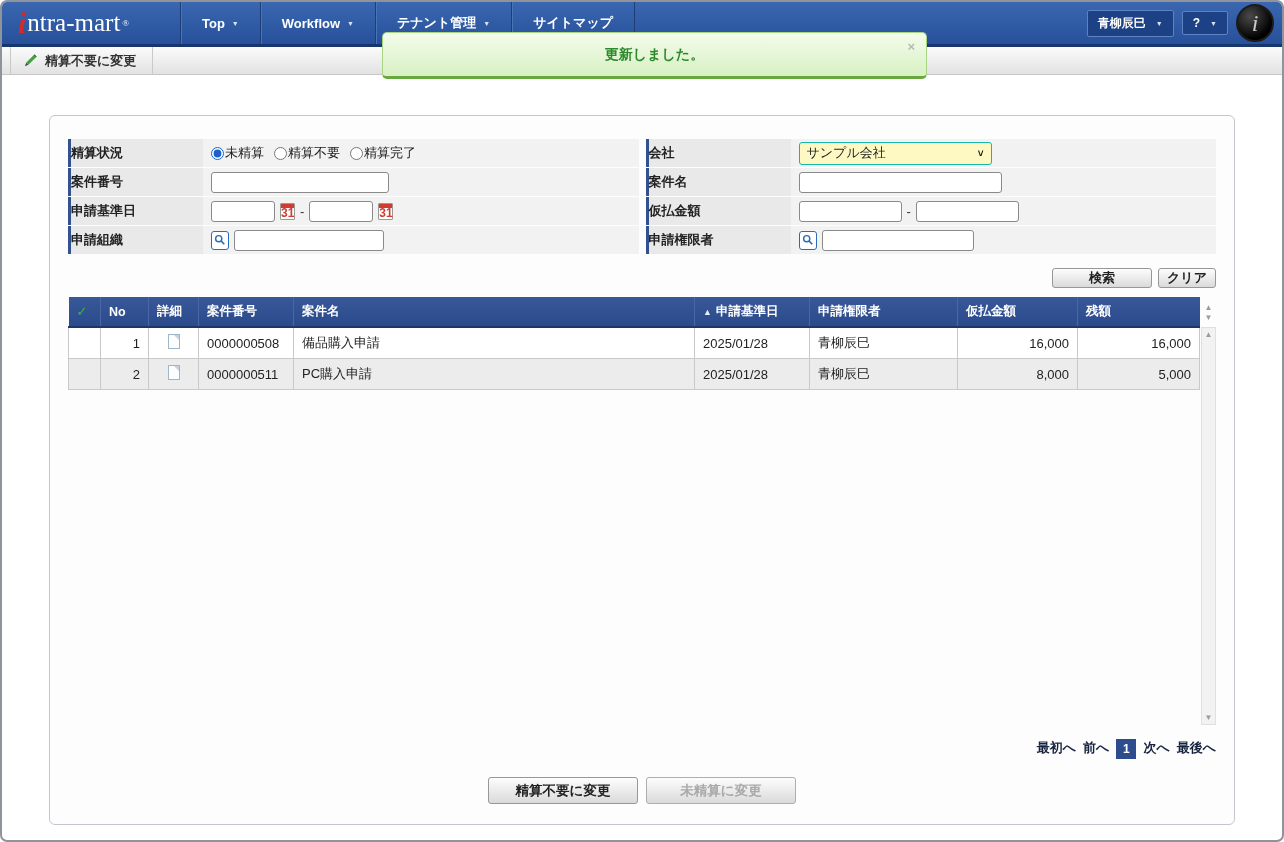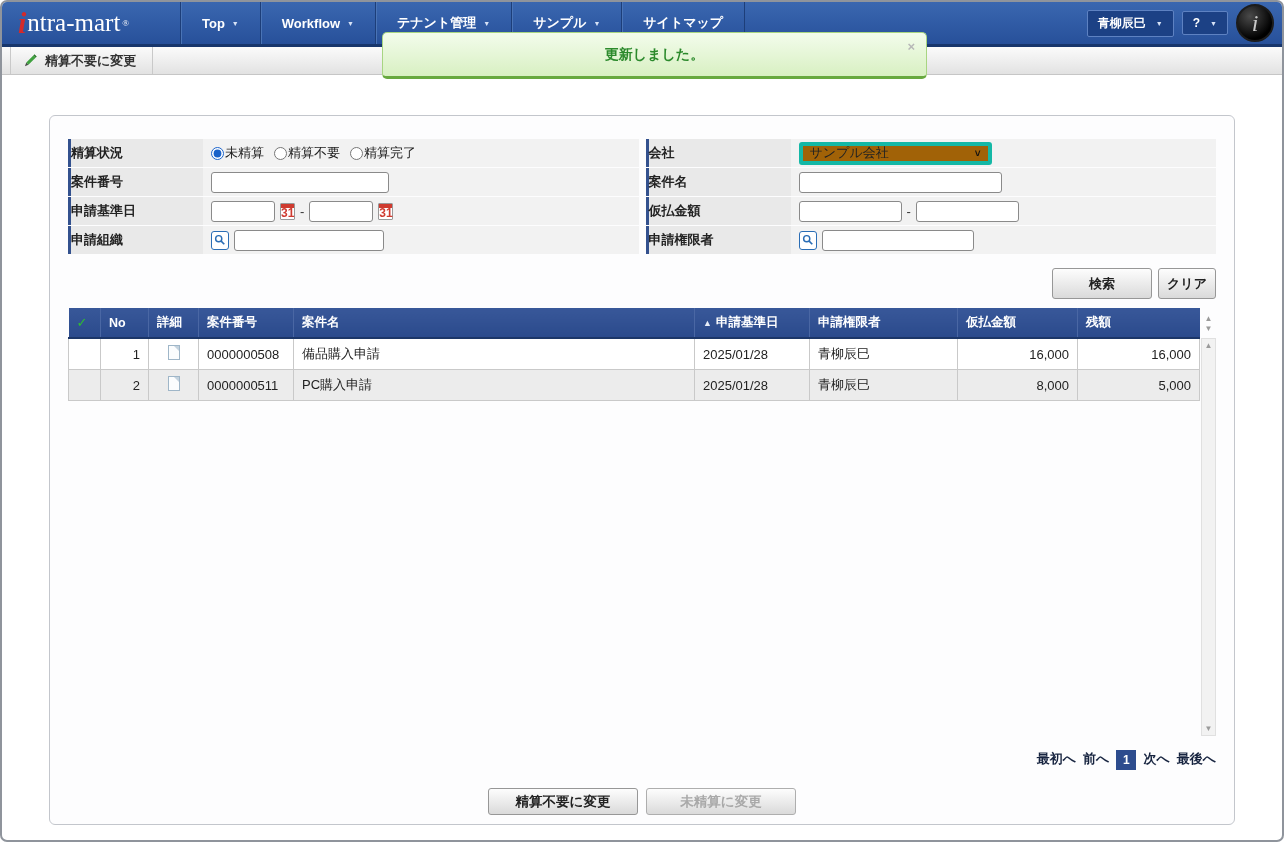--- a/index.html
+++ b/index.html
@@ -64,36 +64,36 @@
   .form-field { flex:1; background:#f2f2f2; display:flex; align-items:center;
                 padding-left:8px; gap:5px; font-size:13px; color:#222; }
   .ipt { height:21px; border:1px solid #8a8a8a; border-radius:3px; background:#fff;
          font-size:12px; padding:0 4px; font-family:inherit; }
   .ipt.w-caseno { width:178px; } .ipt.w-casename { width:203px; }
   .ipt.w-date { width:64px; } .ipt.w-amount { width:103px; }
   .ipt.w-org { width:150px; } .ipt.w-auth { width:152px; }
   .radio-group { display:flex; align-items:center; gap:4px; }
   .radio-group label { display:flex; align-items:center; gap:1px; margin-right:6px; }
   .radio-group input { accent-color:#1a62c9; width:13px; height:13px; }
-  .sel { width:193px; height:23px; border:4px solid #14b8a6; border-radius:3px; background:#a16207;
+  .sel { width:193px; height:23px; border:1px solid #14b8a6; border-radius:3px; background:#fef9c3;
          display:flex; align-items:center; justify-content:space-between; padding:0 7px;
          font-size:13px; cursor:pointer; }
   .sel .sel-caret { font-size:10px; font-weight:bold; color:#111; }
   .dash { color:#333; }
   .cal { width:15px; height:17px; border:1px solid #999; background:#fff; display:flex;
          flex-direction:column; cursor:pointer; border-radius:1px; }
   .cal-top { height:4px; background:#cf3b30; }
   .cal-num { flex:1; font-size:12px; font-weight:bold; color:#cf3b30; text-align:center; line-height:11px; }
   .mag { width:18px; height:19px; border:1px solid #2a6db5; border-radius:3px; background:#fff;
          display:flex; align-items:center; justify-content:center; cursor:pointer; }
 
   
   .actions-row { display:flex; justify-content:flex-end; gap:6px; margin-top:13px; margin-bottom:9px; }
   .btn { background:linear-gradient(#fdfdfd,#dadada); border:1px solid #979797; border-radius:3px;
-         height:31px; font-size:13px; font-weight:bold; color:#222; cursor:pointer;
+         height:20px; font-size:13px; font-weight:bold; color:#222; cursor:pointer;
          display:flex; align-items:center; justify-content:center; font-family:inherit; }
   .btn-search { width:100px; } .btn-clear { width:58px; }
 
   
   .table-zone { position:relative; padding-right:16px; height:428px; }
   table.tbl { width:100%; border-collapse:collapse; table-layout:fixed; }
   .tbl th { background:linear-gradient(#385899,#2b4a8c); color:#fff; font-size:12.5px;
             text-align:left; font-weight:bold; padding:6px 8px; height:28px;
             border-right:1px solid #4a67a4; border-bottom:2px solid #1c3668; }
   .tbl th:last-child { border-right:none; }
@@ -142,24 +142,20 @@
       <div class="menu-item">
         <span>Top</span>
         <span class="caret">▼</span>
       </div>
       <div class="menu-item">
         <span>Workflow</span>
         <span class="caret">▼</span>
       </div>
       <div class="menu-item">
         <span>テナント管理</span>
-        <span class="caret">▼</span>
-      </div>
-      <div class="menu-item">
-        <span>サンプル</span>
         <span class="caret">▼</span>
       </div>
       <div class="menu-item">
         <span>サイトマップ</span>
       </div>
     </div>
     <div class="nav-right">
       <div class="pill-btn">
         <span>青柳辰巳</span>
         <span class="caret">▼</span>

